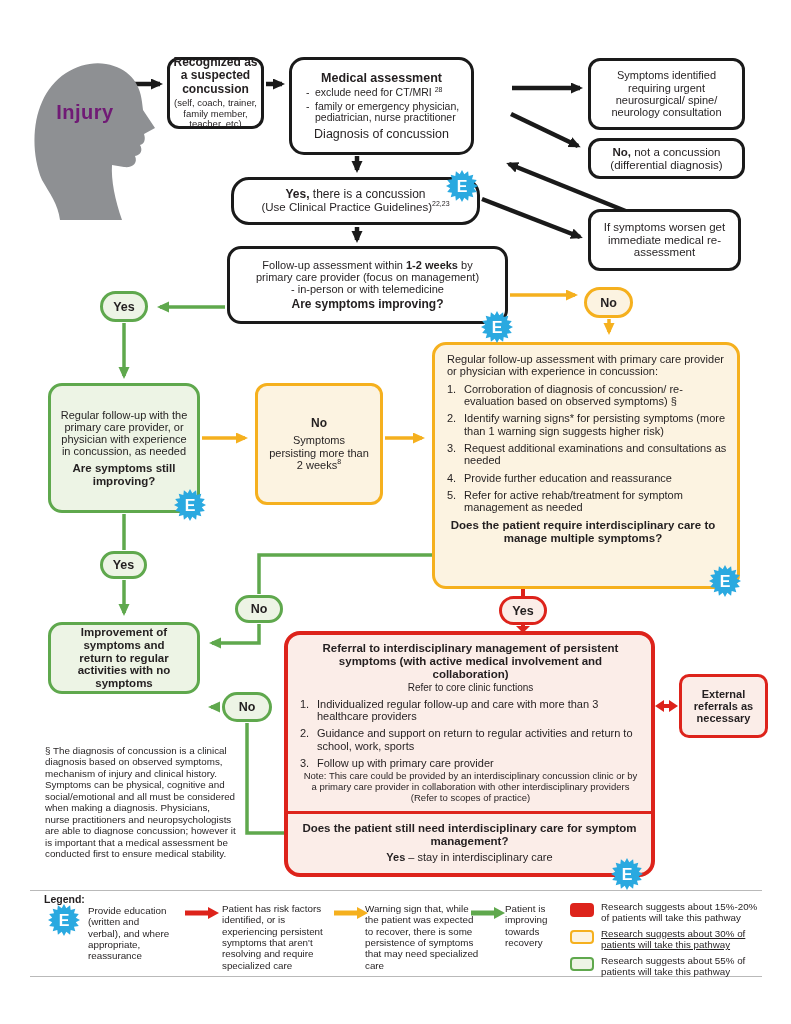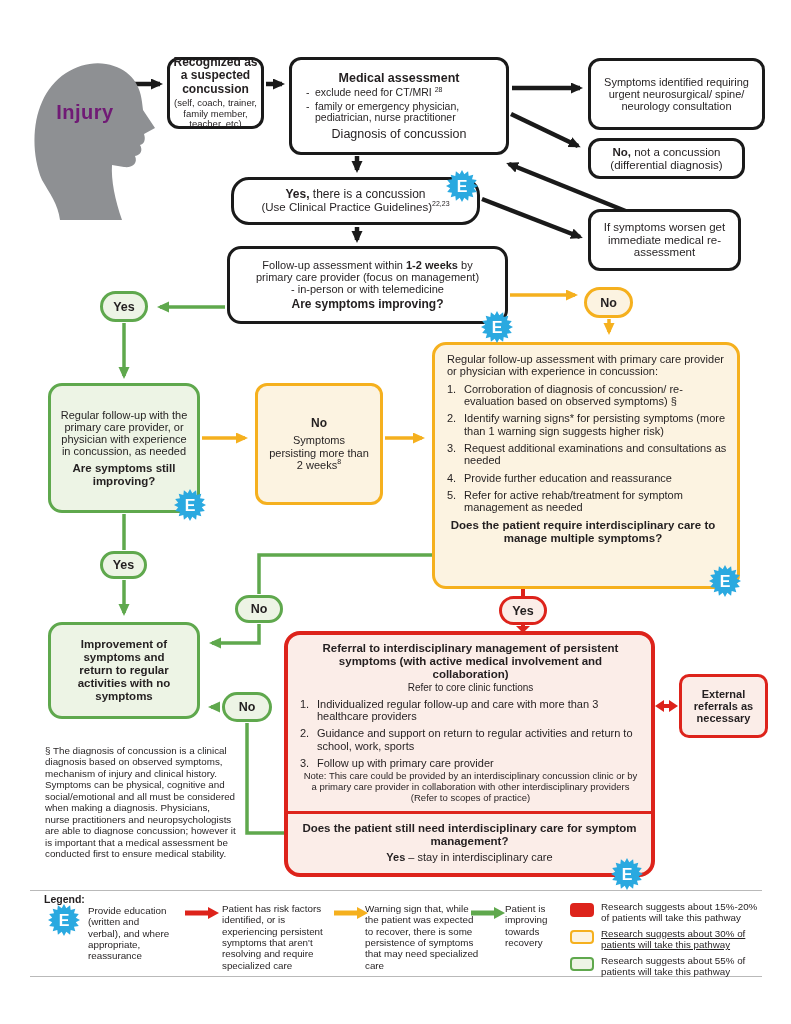--- a/index.html
+++ b/index.html
@@ -115,36 +115,36 @@
       L113,58 L125,76 L114,82 C116,88 114,92 110,93 C113,98 111,103 105,104
       C108,111 103,116 94,115 L82,113 C81,128 85,148 92,168 L30,168 C28,152 20,142 12,128 Z"></path>
   </svg>
   <div class="injury-label">Injury</div>
 
   <div class="box" style="left:167px;top:57px;width:97px;height:72px;border-width:3px;padding:3px 3px;">
     <div class="bold" style="font-size:12px;">Recognized as a suspected concussion</div>
     <div style="font-size:9.5px;margin-top:2px;">(self, coach, trainer, family member, teacher, etc)</div>
   </div>
 
-  <div class="box" style="left:289px;top:57px;width:220px;height:98px;padding:4px 4px;">
+  <div class="box" style="left:289px;top:57px;width:185px;height:98px;padding:4px 4px;border-radius:15px;">
     <div class="bold" style="font-size:12.5px;">Medical assessment</div>
     <div class="bullets" style="margin-top:2px;">
       <div class="brow">
         <span class="dash">-</span>
         <span><span>exclude need for CT/MRI </span><sup>28</sup></span>
       </div>
       <div class="brow" style="margin-top:2px;">
         <span class="dash">-</span>
         <span>family or emergency physician, pediatrician, nurse practitioner</span>
       </div>
     </div>
     <div style="font-size:12.5px;margin-top:3px;">Diagnosis of concussion</div>
   </div>
 
-  <div class="box" style="left:588px;top:58px;width:177px;height:72px;font-size:11px;padding:2px 4px;">
+  <div class="box" style="left:588px;top:58px;width:157px;height:72px;font-size:11px;padding:2px 4px;">
     <div>Symptoms identified requiring urgent neurosurgical/ spine/ neurology consultation</div>
   </div>
 
   <div class="box" style="left:588px;top:138px;width:157px;height:41px;font-size:11.5px;padding:2px 4px;">
     <div><span class="bold">No,</span><span> not a concussion</span></div>
     <div>(differential diagnosis)</div>
   </div>
 
   <div class="box" style="left:588px;top:209px;width:153px;height:62px;font-size:11.5px;padding:2px 8px;">
     <div>If symptoms worsen get immediate medical re-assessment</div>
@@ -211,21 +211,21 @@
           <span class="txt">Provide further education and reassurance</span>
         </div>
       <div class="oli">
           <span class="num">5.</span>
           <span class="txt">Refer for active rehab/treatment for symptom management as needed</span>
         </div>
     </div>
     <div class="bold" style="font-size:11.5px;margin-top:6px;text-align:center;padding-right:10px;">Does the patient require interdisciplinary care to manage multiple symptoms?</div>
   </div>
 
-  <div class="box b-green" style="left:48px;top:622px;width:152px;height:97px;border-radius:14px;padding:4px 24px;">
+  <div class="box b-green" style="left:48px;top:622px;width:152px;height:72px;border-radius:14px;padding:4px 24px;">
     <div class="bold" style="font-size:11.5px;">Improvement of symptoms and return to regular activities with no symptoms</div>
   </div>
 
   <div class="box b-red" style="left:284px;top:631px;width:371px;height:246px;border-width:4px;border-radius:16px;justify-content:flex-start;padding:0;align-items:center;">
     <div style="padding:7px 10px 4px 12px;">
       <div class="bold" style="font-size:11.5px;">Referral to interdisciplinary management of persistent symptoms (with active medical involvement and collaboration)</div>
       <div style="font-size:10px;margin-top:1px;">Refer to core clinic functions</div>
       <div class="olist" style="font-size:11px;">
         <div class="oli">
             <span class="num">1.</span>

